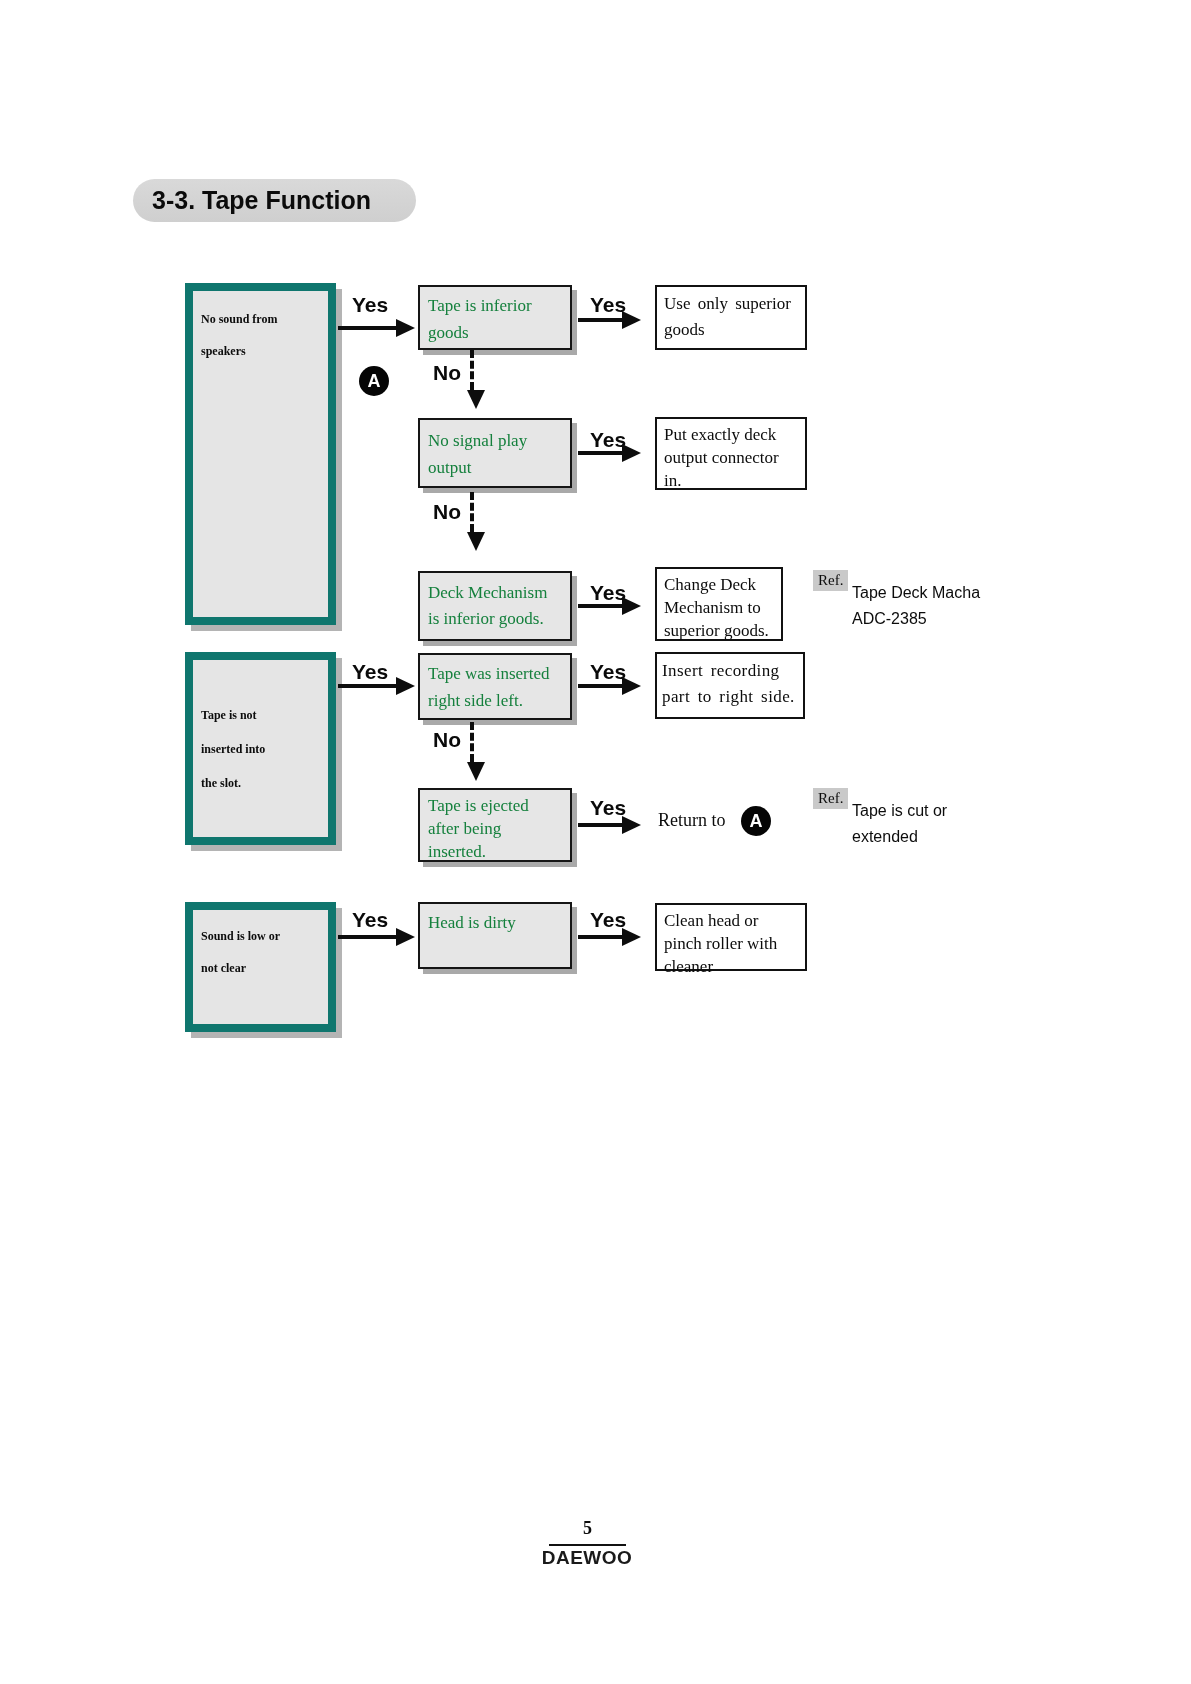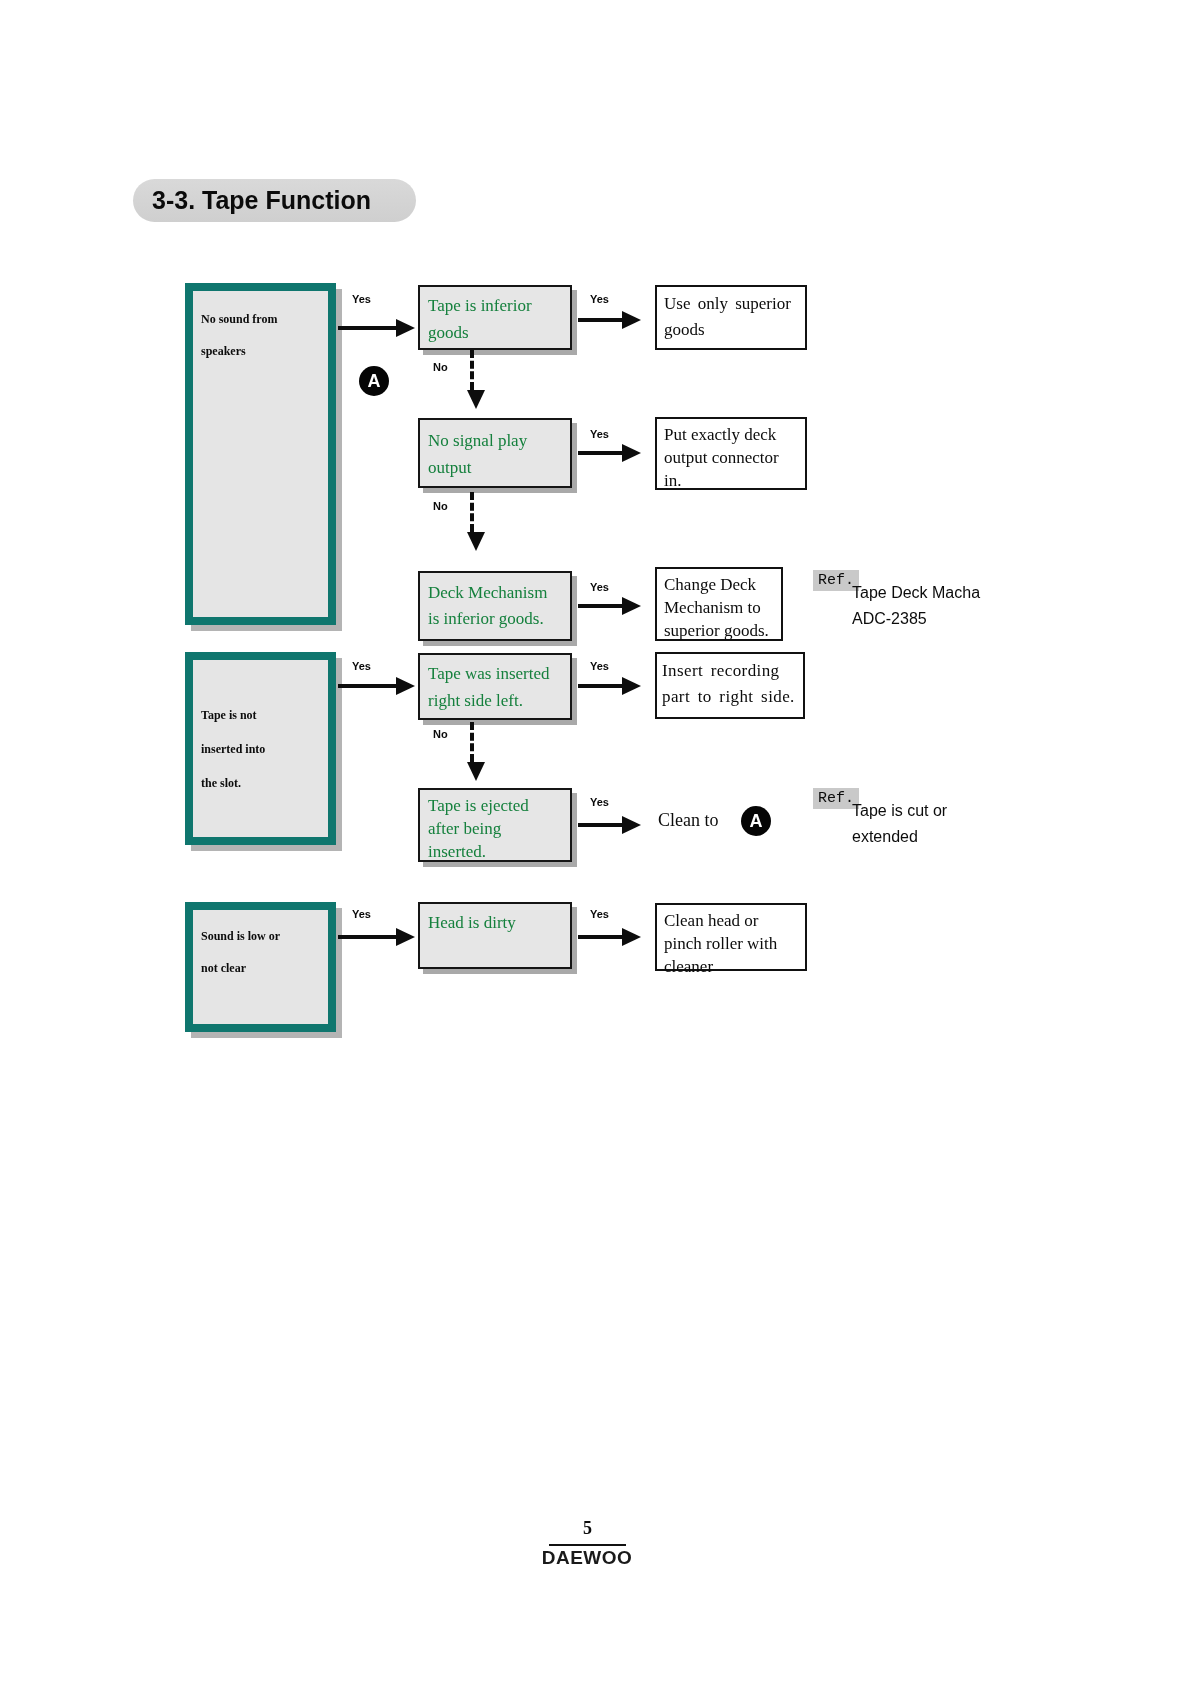--- a/index.html
+++ b/index.html
@@ -24,38 +24,38 @@
   .box-symptom{position:absolute;background:#e5e5e5;border:8px solid #0f766e;
     box-shadow:6px 6px 0 #b4b4b4;box-sizing:border-box;
     font-weight:bold;font-size:12px;line-height:32px;color:#0c0c0c;}
   .box-check{position:absolute;background:#e6e6e6;border:2px solid #151515;
     box-shadow:5px 5px 0 #a9a9a9;box-sizing:border-box;
     font-size:17px;line-height:27px;padding:5px 8px;color:#15803d;}
   .box-action{position:absolute;background:#ffffff;border:2px solid #111;
     box-sizing:border-box;font-size:17px;line-height:23px;padding:4px 7px;color:#0c0c0c;}
 
   .lbl{position:absolute;font-family:"Liberation Sans",sans-serif;font-weight:bold;
-    font-size:11px;color:#0a0a0a;}
+    font-size:21px;color:#0a0a0a;}
 
   
   .arr-r{position:absolute;height:4px;background:#0d0d0d;}
   .arr-r::after{content:"";position:absolute;right:-19px;top:-7px;width:0;height:0;
     border-left:19px solid #0d0d0d;border-top:9px solid transparent;border-bottom:9px solid transparent;}
 
   
   .arr-d{position:absolute;width:0;border-left:4px dashed #0d0d0d;}
   .arr-d::after{content:"";position:absolute;left:-7px;bottom:-19px;width:0;height:0;
     border-top:19px solid #0d0d0d;border-left:9px solid transparent;border-right:9px solid transparent;}
 
   
   .badge-a{position:absolute;width:30px;height:30px;border-radius:50%;background:#050505;
     color:#fff;font-family:"Liberation Sans",sans-serif;font-weight:bold;font-size:18px;
     line-height:30px;text-align:center;}
 
-  .ref-tag{position:absolute;background:#c9c9c9;font-family:Liberation Mono, monospace;
+  .ref-tag{position:absolute;background:#c9c9c9;font-family:Liberation Serif, serif;
     font-size:15px;line-height:21px;padding:0 5px;color:#0c0c0c;}
   .ref-note{position:absolute;font-family:"Liberation Sans",sans-serif;font-size:16px;
     line-height:26px;color:#0c0c0c;margin-top:13px;}
 
   .return-text{position:absolute;font-size:18px;color:#0c0c0c;}
 
   
   .pg-num{position:absolute;left:520px;top:1518px;width:135px;text-align:center;
     font-weight:bold;font-size:18px;color:#0c0c0c;}
   .pg-rule{position:absolute;left:549px;top:1544px;width:77px;height:2px;background:#111;}
@@ -125,21 +125,21 @@
 part to right side.</div>
 
   <div class="lbl" style="left:433px;top:728px;">No</div>
   <div class="arr-d" style="left:470px;top:722px;height:40px;"></div>
 
   <div class="box-check pre" style="left:418px;top:788px;width:154px;height:74px;line-height:23px;padding-top:4px;">Tape is ejected
 after being
 inserted.</div>
   <div class="lbl" style="left:590px;top:796px;">Yes</div>
   <div class="arr-r" style="left:578px;top:823px;width:44px;"></div>
-  <div class="return-text" style="left:658px;top:810px;">Clean to</div>
+  <div class="return-text" style="left:658px;top:810px;">Return to</div>
   <div class="badge-a" style="left:741px;top:806px;">A</div>
   <div class="ref-tag" style="left:813px;top:788px;">Ref.</div>
   <div class="ref-note pre" style="left:852px;top:785px;width:165px;">Tape is cut or
 extended</div>
 
   <div class="box-symptom pre" style="left:185px;top:902px;width:151px;height:130px;padding:10px 5px 0 8px;">Sound is low or
 not clear</div>
 
   <div class="lbl" style="left:352px;top:908px;">Yes</div>
   <div class="arr-r" style="left:338px;top:935px;width:58px;"></div>

